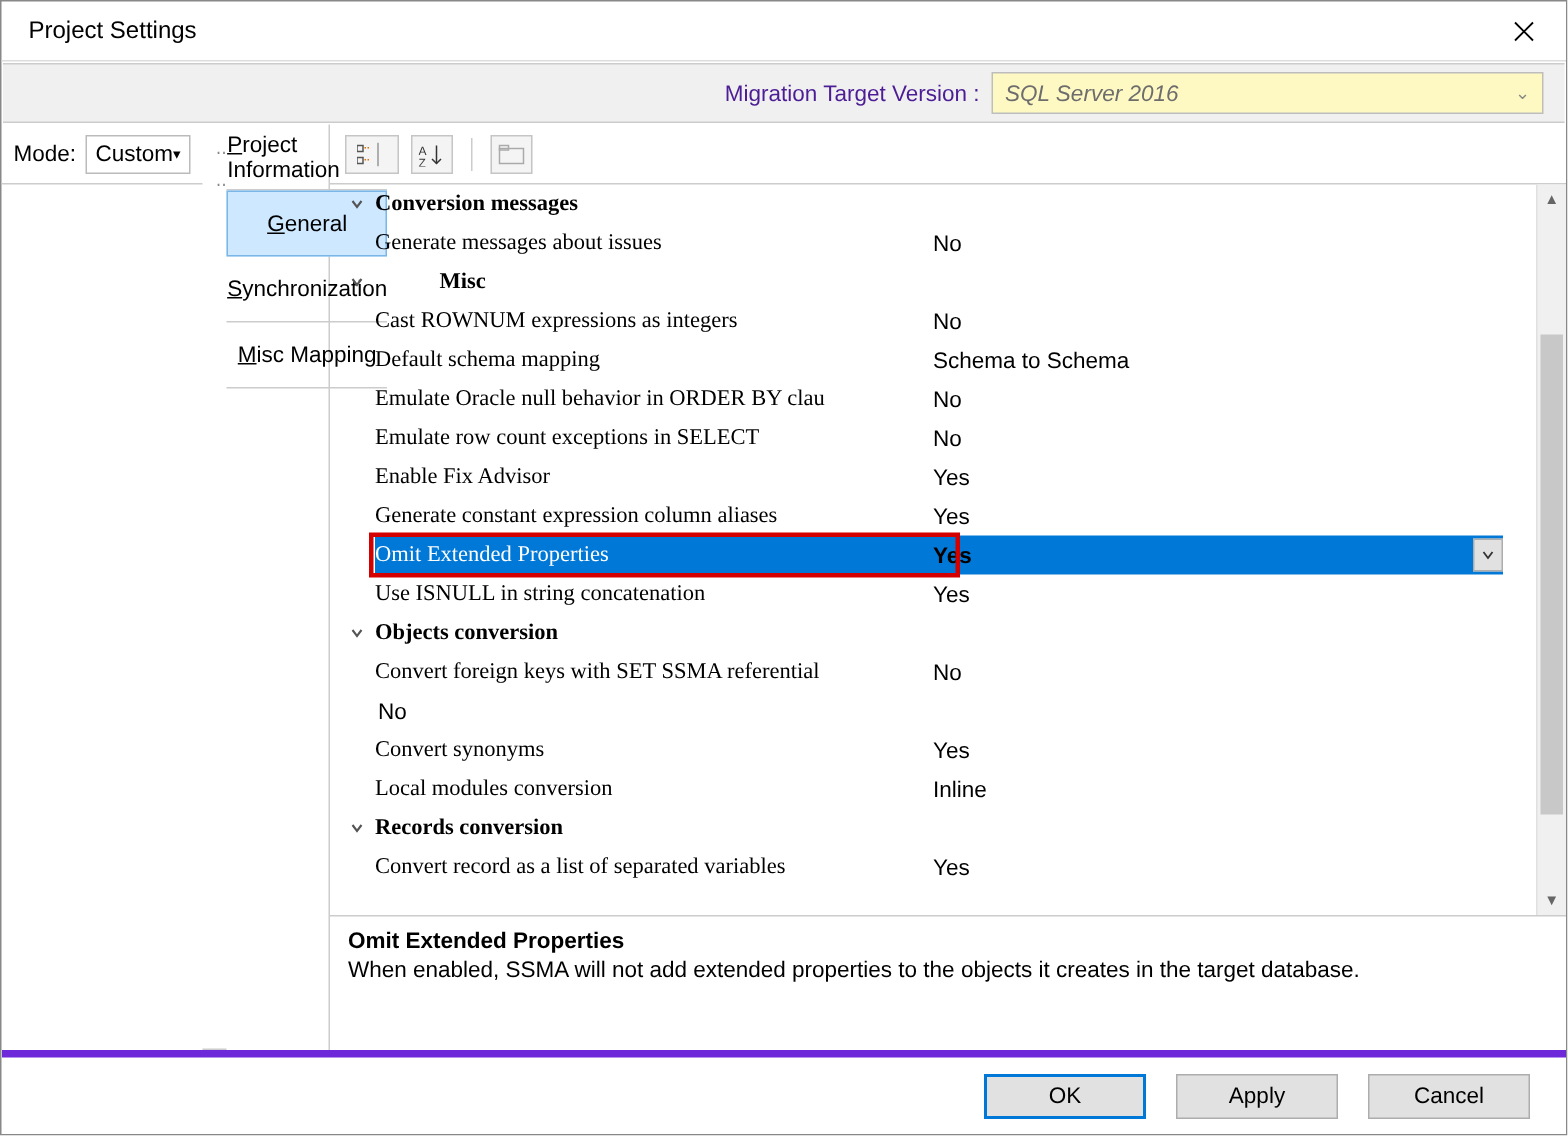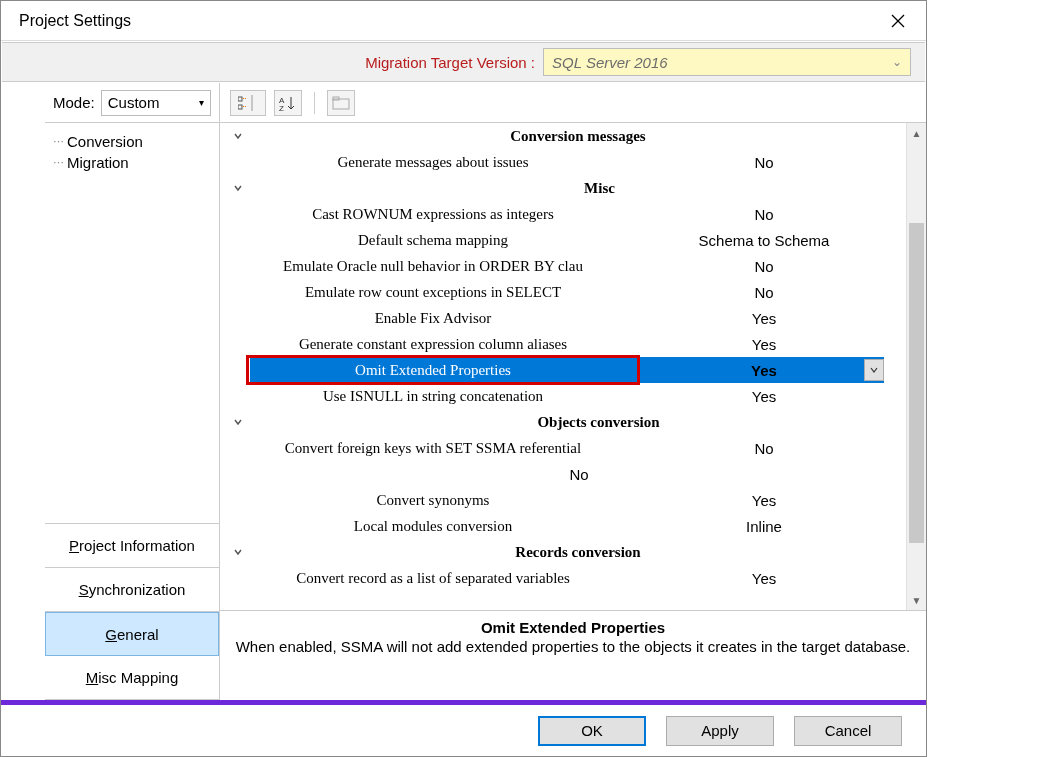--- a/index.html
+++ b/index.html
@@ -1,26 +1,26 @@
 <!DOCTYPE html>
 <html><head>
 <meta charset="utf-8">
 <style>
   * { box-sizing: border-box; margin: 0; padding: 0; }
   body { font-family: "Segoe UI", Tahoma, sans-serif; font-size: 15px; color: #000; background: #fff; }
-  .window { width: 927px; height: 757px; border: 1px solid #888; display: flex; flex-direction: column; background: #fff; text-align: center; }
+  .window { width: 1045px; height: 757px; border: 1px solid #888; display: flex; flex-direction: column; background: #fff; }
   .titlebar { height: 40px; display: flex; align-items: center; justify-content: space-between; padding: 0 12px; border-bottom: 1px solid #ddd; }
   .titlebar .title { font-size: 16px; font-weight: 400; padding-left: 6px; }
   .close-btn { width: 32px; height: 32px; display: flex; align-items: center; justify-content: center; cursor: pointer; font-size: 16px; }
   .strip { height: 40px; background: #f0f0f0; border-top: 1px solid #ccc; border-bottom: 1px solid #ccc; display: flex; align-items: center; justify-content: flex-end; padding-right: 14px; gap: 8px; margin: 1px; }
-  .strip-label { font-size: 15px; color: #b91c1c; }
+  .strip-label { font-size: 15px; color: #4c1d95; }
   .strip-dropdown { width: 368px; height: 28px; background: #fef9c3; border: 1px solid #bdbdbd; display: flex; align-items: center; justify-content: space-between; padding: 0 8px; color: #6d6d6d; font-style: italic; }
   .strip-dropdown .chev { font-style: normal; color: #888; font-size: 12px; }
   .main-row { flex: 1 1 auto; display: flex; min-height: 0; }
-  .left-col { width: 219px; display: flex; flex-direction: column; border-right: 1px solid #ccc; padding-left: 44px; }
+  .left-col { width: 219px; display: flex; flex-direction: row; border-right: 1px solid #ccc; }
   .mode-row { height: 40px; display: flex; align-items: center; padding: 0 8px; border-bottom: 1px solid #ccc; gap: 6px; }
   .mode-label { }
   .mode-select { flex: 1; height: 26px; border: 1px solid #bbb; background: #fff; display: flex; align-items: center; justify-content: space-between; padding: 0 6px; }
   .mode-select .chev { font-size: 10px; }
   .tree { flex: 1; padding: 8px 8px; overflow: auto; border-bottom: 1px solid #ccc; }
   .tree-item { padding: 2px 0; color: #000; display: flex; align-items: center; gap: 4px; }
   .tree-item .dots { color: #888; font-size: 11px; letter-spacing: -1px; }
   .cat-list { }
   .cat-item { height: 44px; display: flex; align-items: center; justify-content: center; border-bottom: 1px solid #ccc; cursor: pointer; }
   .cat-item.selected { background: #cde8ff; border: 1px solid #7ab7e8; }
@@ -97,25 +97,25 @@
         <div class="tree-item">
           <span class="dots">⋯</span>
           <span>Migration</span>
         </div>
       </div>
 
       <div class="cat-list">
         <div class="cat-item">
           <span class="underline-first">Project Information</span>
         </div>
+        <div class="cat-item selected">
+          <span class="underline-first">General</span>
+        </div>
         <div class="cat-item">
           <span class="underline-first">Synchronization</span>
-        </div>
-        <div class="cat-item selected">
-          <span class="underline-first">General</span>
         </div>
         <div class="cat-item">
           <span class="underline-first">Misc Mapping</span>
         </div>
       </div>
     </div>
 
     <div class="right-col">
       <div class="toolbar">
         <div class="tb-btn more">
@@ -215,21 +215,21 @@
               <span class="expander"></span>
               <span class="label">Use ISNULL in string concatenation</span>
               <span class="value">Yes</span>
             </div>
             <div class="row group">
               <span class="expander">
                 <svg width="10" height="10" viewBox="0 0 10 10">
                   <polyline points="2,3 5,7 8,3" fill="none" stroke="#555" stroke-width="1.4"></polyline>
                 </svg>
               </span>
-              <span class="label" style="flex: 1 1 0%; margin-left: 41px;">Objects conversion</span>
+              <span class="label" style="flex: 1 1 0%;">Objects conversion</span>
             </div>
             <div class="row">
               <span class="expander"></span>
               <span class="label">Convert foreign keys with SET SSMA referential</span>
               <span class="value">No</span>
             </div>
             <div class="row">
               <span class="expander"></span>
               <span class="value">No</span>
             </div>

